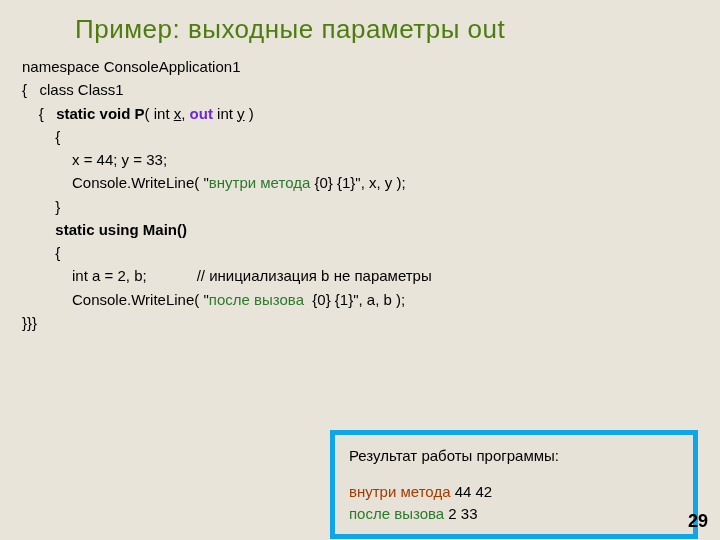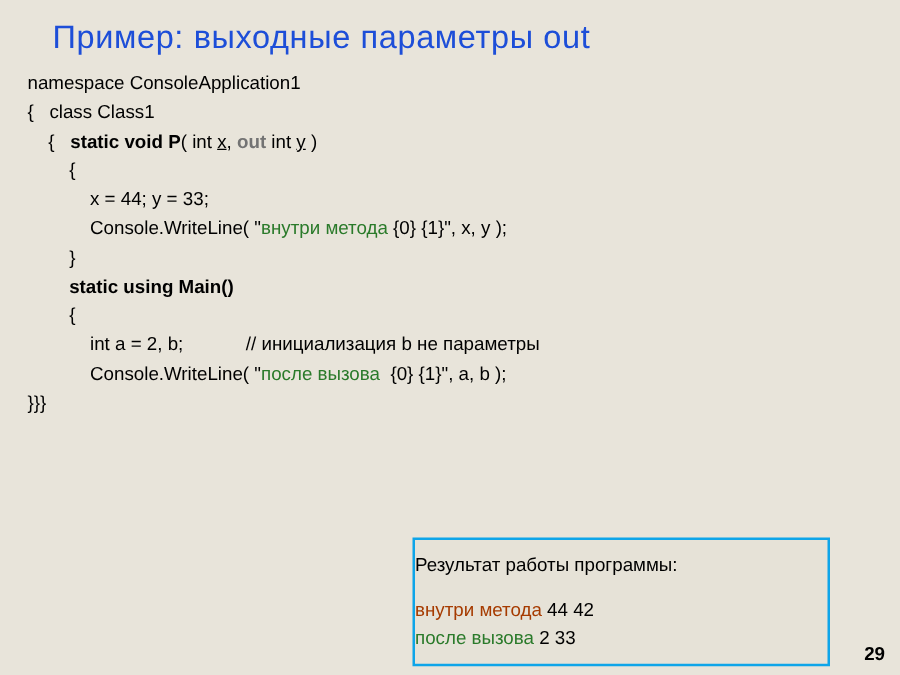--- a/index.html
+++ b/index.html
@@ -9,55 +9,56 @@
     height: 540px;
     background: #e8e4da;
     font-family: Verdana, Tahoma, sans-serif;
     font-size: 15px;
     color: #000;
     position: relative;
     box-sizing: border-box;
   }
   .title {
     font-size: 26px;
-    color: #1d4ed8;
+    color: #4d7c0f;
     padding: 14px 0 8px 42px;
     letter-spacing: 0.5px;
+    margin-left: 33px;
   }
   .code-block {
     padding: 2px 0 0 22px;
     line-height: 1.55;
     font-size: 15px;
   }
   .code-line {
     white-space: pre;
   }
   .u { text-decoration: underline; }
   .b { font-weight: bold; margin-top: 32px; }
-  .out { font-weight: bold; color: #737373; }
+  .out { font-weight: bold; color: #6d28d9; }
   .string { color: #2a7a2a; }
   .result-box {
     position: absolute;
     left: 330px;
     top: 430px;
     width: 330px;
-    border: 2px solid #0ea5e9;
+    border: 5px solid #0ea5e9;
     background: #e6e2d7;
-    padding: 10px 0;
+    padding: 10px 14px;
     font-size: 15px;
     line-height: 1.45;
   }
   .redish { color: #a63b00; }
   .greenish { color: #2a7a2a; }
   .page-num {
     position: absolute;
     right: 12px;
     bottom: 8px;
     font-weight: bold;
-    font-size: 15px;
+    font-size: 18px;
     color: #000;
   }
 </style>
 </head>
 <body>
 
 <div class="title">Пример: выходные параметры out</div>
 
 <div class="code-block">
   <div class="code-line">namespace ConsoleApplication1</div>

